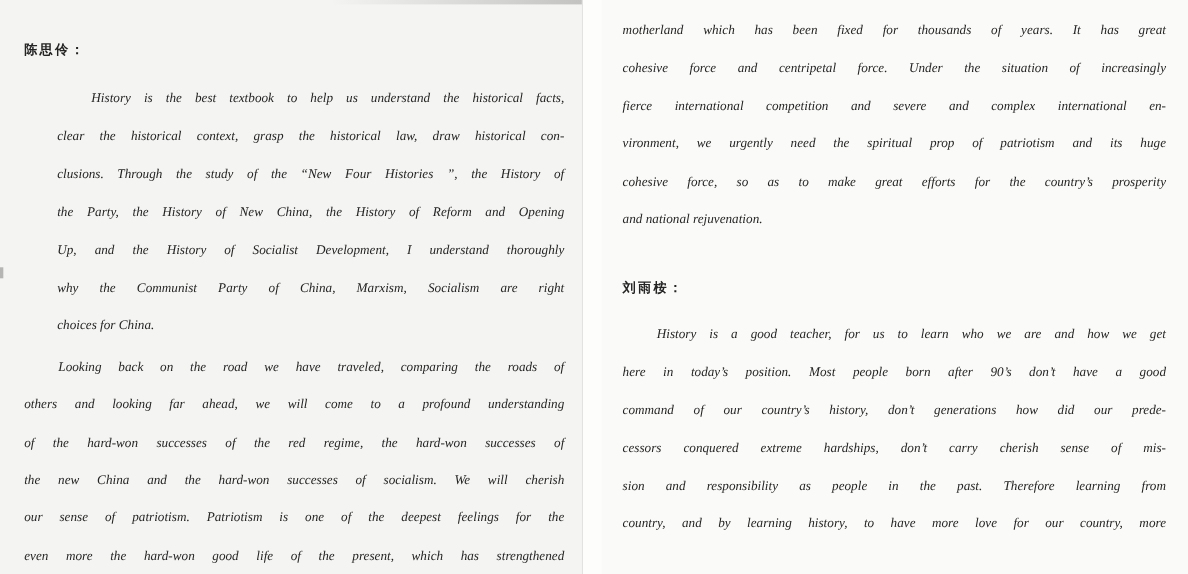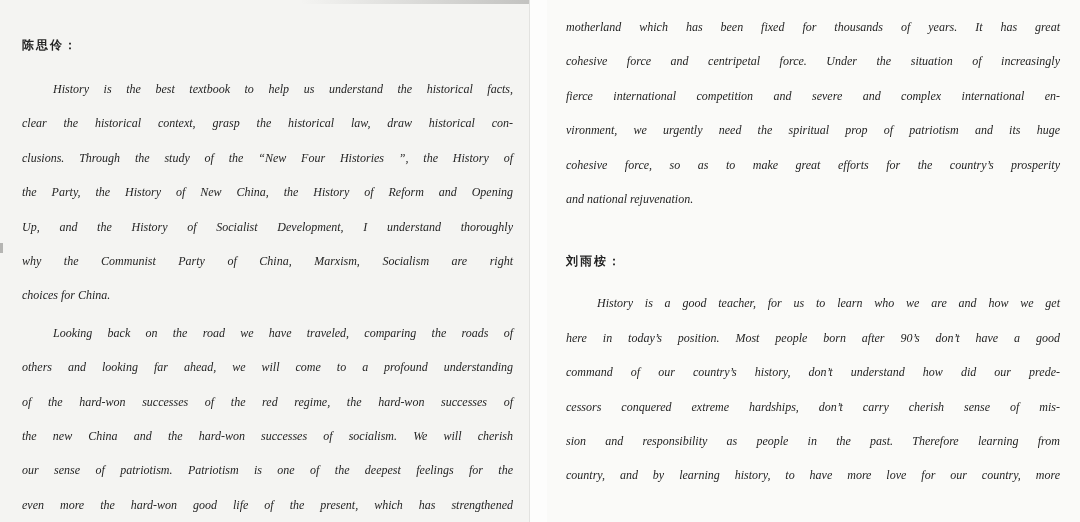--- a/index.html
+++ b/index.html
@@ -66,21 +66,21 @@
     width: 494px;
     padding-top: 10px;
   }
   .heading {
     font-size: 12px;
     font-weight: bold;
     line-height: 34px;
     height: 34px;
     letter-spacing: 2px;
   }
-  .col-left .heading + .paragraph { margin-top: 10px; }
+  .col-left .heading + .paragraph { margin-top: 10px; margin-left: 30px; }
   .paragraph + .paragraph { margin-top: 3px; }
   .col-right .paragraph + .heading { margin-top: 28px; }
   .col-right .heading + .paragraph { margin-top: 8px; }
   .line {
     font-size: 12px;
     height: 34.4px;
     line-height: 34.4px;
     text-align: justify;
     text-align-last: justify;
     font-style: italic;
@@ -122,19 +122,19 @@
         <div class="line">cohesive force and centripetal force. Under the situation of increasingly</div>
         <div class="line">fierce international competition and severe and complex international en-</div>
         <div class="line">vironment, we urgently need the spiritual prop of patriotism and its huge</div>
         <div class="line">cohesive force, so as to make great efforts for the country’s prosperity</div>
         <div class="line end">and national rejuvenation.</div>
       </div>
       <div class="heading">刘雨桉：</div>
       <div class="paragraph">
         <div class="line indent">History is a good teacher, for us to learn who we are and how we get</div>
         <div class="line">here in today’s position. Most people born after 90’s don’t have a good</div>
-        <div class="line">command of our country’s history, don’t understand how did our prede-</div>
+        <div class="line">command of our country’s history, don’t generations how did our prede-</div>
         <div class="line">cessors conquered extreme hardships, don’t carry cherish sense of mis-</div>
         <div class="line">sion and responsibility as people in the past. Therefore learning from</div>
         <div class="line">country, and by learning history, to have more love for our country, more</div>
       </div>
     </div>
 </div>
 
 </body></html>

